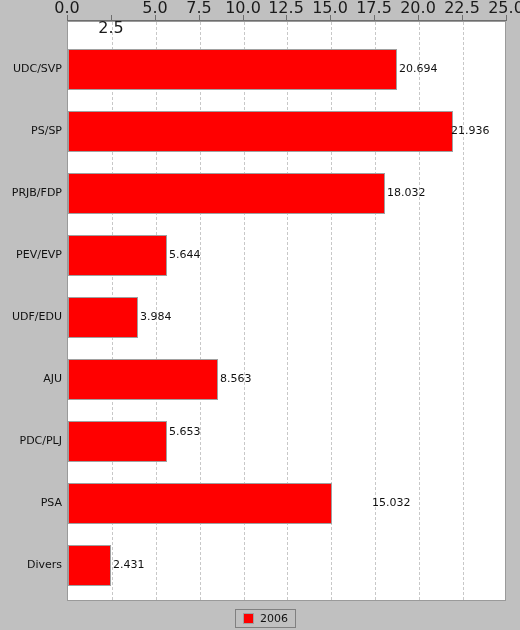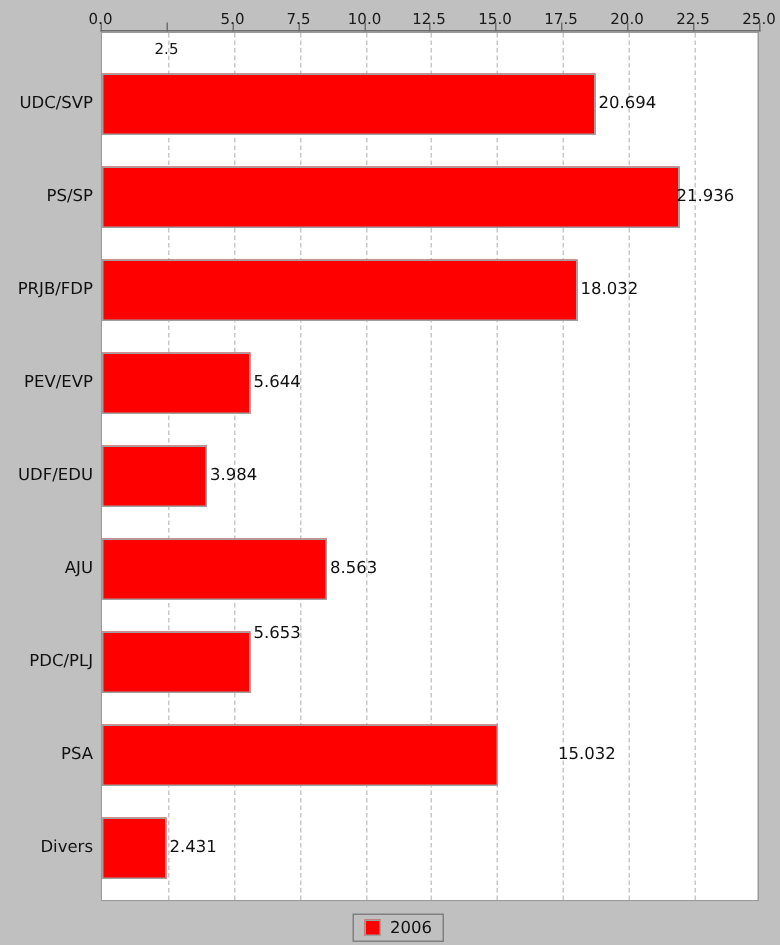--- a/index.html
+++ b/index.html
@@ -52,25 +52,25 @@
   }
   .tick-mark {
     position: absolute;
     top: 15px;
     width: 0;
     height: 6px;
     border-left: 1px solid #6e6e6e;
   }
   .tick-label {
     position: absolute;
-    top: 7px;
+    top: 1px;
     width: 60px;
     margin-left: -30px;
     text-align: center;
-    font-size: 10px;
+    font-size: 16px;
     color: #1a1a1a;
     line-height: 13px;
     white-space: nowrap;
   }
   .axis-top-line {
     position: absolute;
     left: 67px;
     top: 20px;
     width: 440px;
     height: 0;
@@ -196,21 +196,21 @@
       <div class="cat-label" style="top: 557.5px;">Divers</div>
     </div>
 
   <div id="val-labels">
       <div class="val-label" style="left: 399px; top: 61.5px;">20.694</div>
       <div class="val-label" style="left: 451px; top: 123.5px;">21.936</div>
       <div class="val-label" style="left: 387px; top: 185.5px;">18.032</div>
       <div class="val-label" style="left: 169px; top: 247.5px;">5.644</div>
       <div class="val-label" style="left: 140px; top: 309.5px; text-align: center;">3.984</div>
       <div class="val-label" style="left: 220px; top: 371.5px;">8.563</div>
-      <div class="val-label" style="left: 169px; top: 415px;">5.653</div>
+      <div class="val-label" style="left: 169px; top: 425px;">5.653</div>
       <div class="val-label" style="left: 334px; top: 495.5px; margin-left: 38px;">15.032</div>
       <div class="val-label" style="left: 113px; top: 557.5px;">2.431</div>
     </div>
 
   <div class="legend-box">
     <span class="legend-swatch"></span>
     <span class="legend-label">2006</span>
   </div>
 
 </div>

